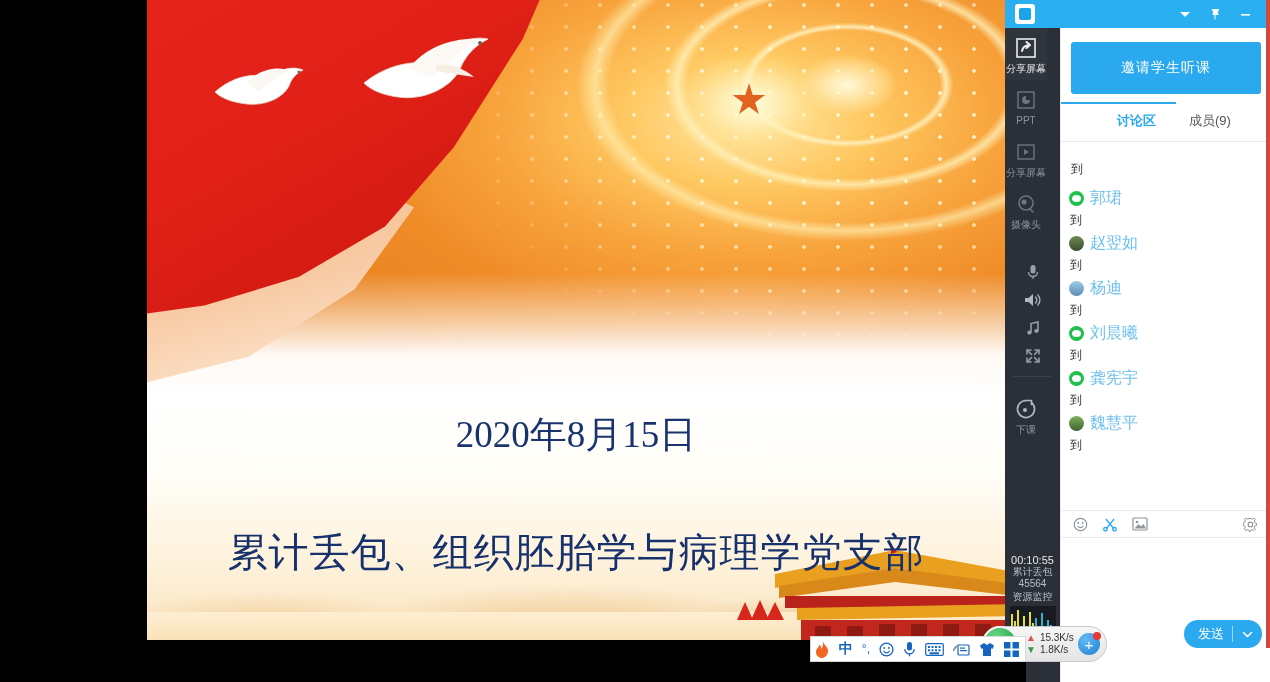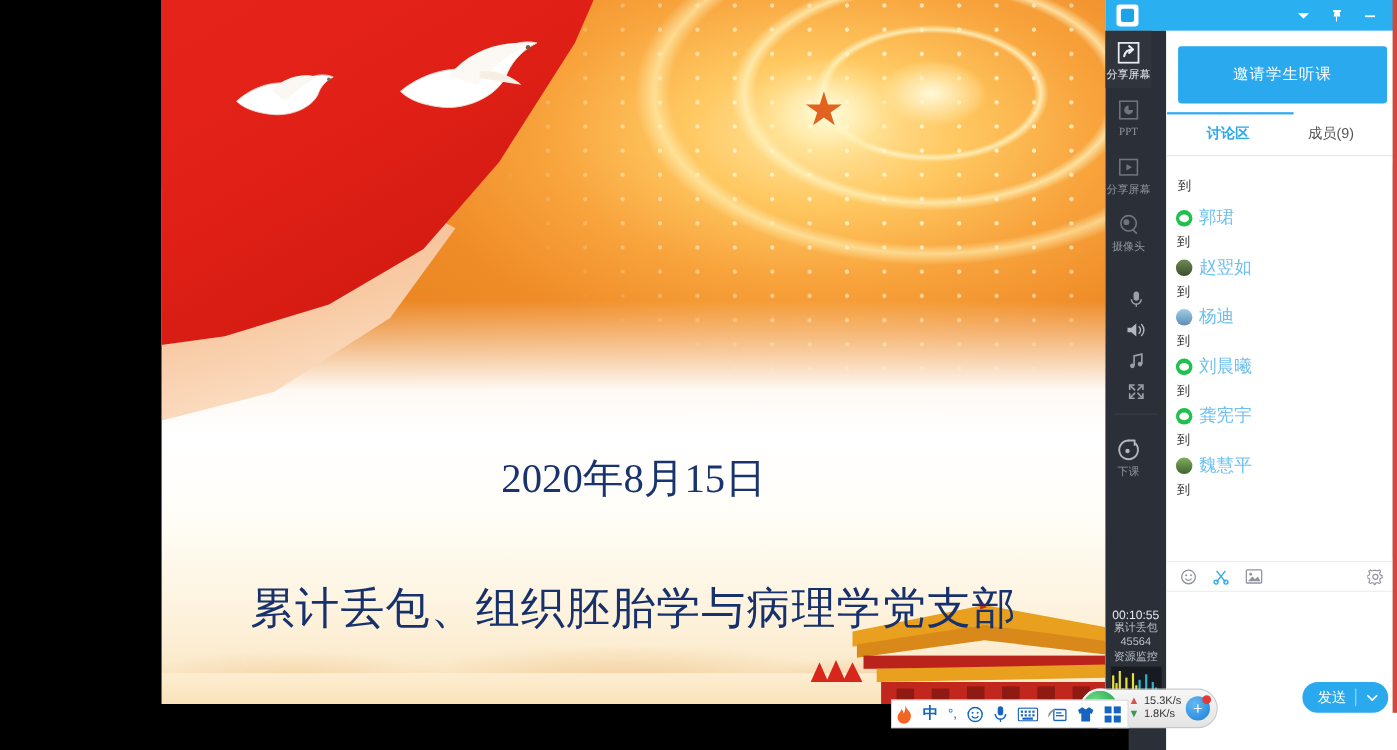--- a/index.html
+++ b/index.html
@@ -77,21 +77,21 @@
   .titlebar { position:absolute; left:0; top:0; width:265px; height:28px; background:#29b6f6;
     background:#2ab0f0; display:flex; align-items:center; }
   .tb-logo { width:20px; height:20px; margin-left:10px; border-radius:3px;
     background:#ffffff; display:flex; align-items:center; justify-content:center; }
   .tb-logo i { display:block; width:12px; height:12px; border-radius:2px; background:#1aa3e8; }
   .tb-spacer { flex:1; }
   .tb-btn { width:30px; height:28px; display:flex; align-items:center; justify-content:center; color:#fff; }
   .tb-btn svg { display:block; }
 
   .sidebar { position:absolute; left:0; top:28px; width:55px; height:654px; background:#2b2f38; }
-  .sb-item { width:42px; padding:7px 0 5px; text-align:center; color:#8e949f; cursor:default;font-family:Liberation Serif, serif; }
+  .sb-item { width:42px; padding:7px 0 5px; text-align:center; color:#8e949f; cursor:default; }
   .sb-item.active { background:#30343d; color:#e9edf3; }
   .sb-item .sbi { display:flex; align-items:center; justify-content:center; height:26px; }
   .sb-item .sbl { font-size:10px; margin-top:2px; line-height:12px; }
   .sb-sep { height:1px; background:#3a3f49; margin:6px 8px; }
   .sb-mini { width:55px; height:28px; display:flex; align-items:center; justify-content:center; color:#9aa0ab; }
   .sb-stats { position:absolute; left:0; bottom:42px; width:55px; text-align:center; color:#cfd4dc; }
   .sb-time { font-size:11px; color:#e6e9ee; }
   .sb-loss { font-size:10px; color:#b9bfc8; line-height:12px; }
   .sb-res { font-size:10px; color:#b9bfc8; }
   .meter { margin:2px auto 0; width:46px; height:34px; background:#171a20; position:relative; overflow:hidden; display:flex; align-items:flex-end; gap:1px; padding:0 1px; }
@@ -351,21 +351,21 @@
             <i class="c" style="height:15px"></i>
         </div>
       </div>
     </div>
 
     <div class="panel">
       <button class="invite">邀请学生听课</button>
 
       <div class="tabs">
         <div class="tab-underline"></div>
-        <div class="tab active" style="left:36px">讨论区</div>
+        <div class="tab active" style="left:56px">讨论区</div>
         <div class="tab" style="left:128px">成员(9)</div>
       </div>
 
       <div class="chat">
         <div class="msg-top">到</div>
 
         <div class="chat-row">
           <div class="chat-user">
               <span class="av wx"></span>
             <span class="name">郭珺</span>

